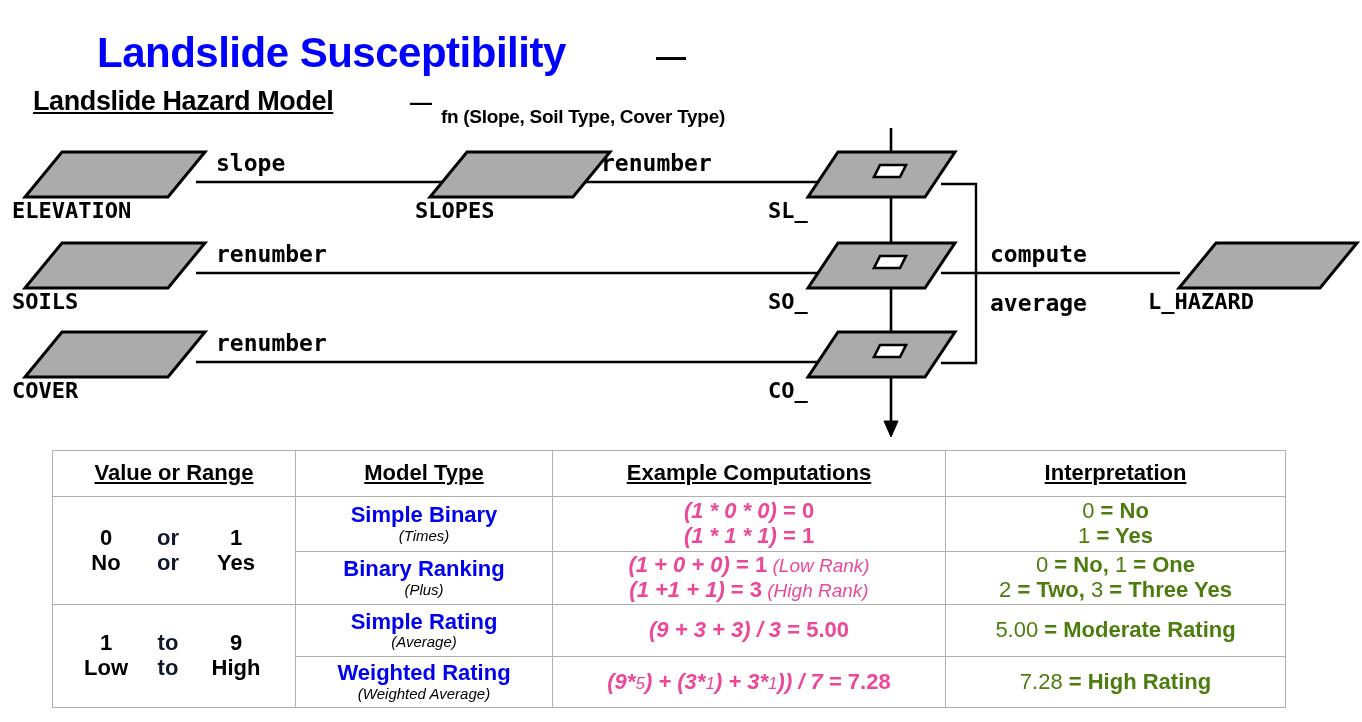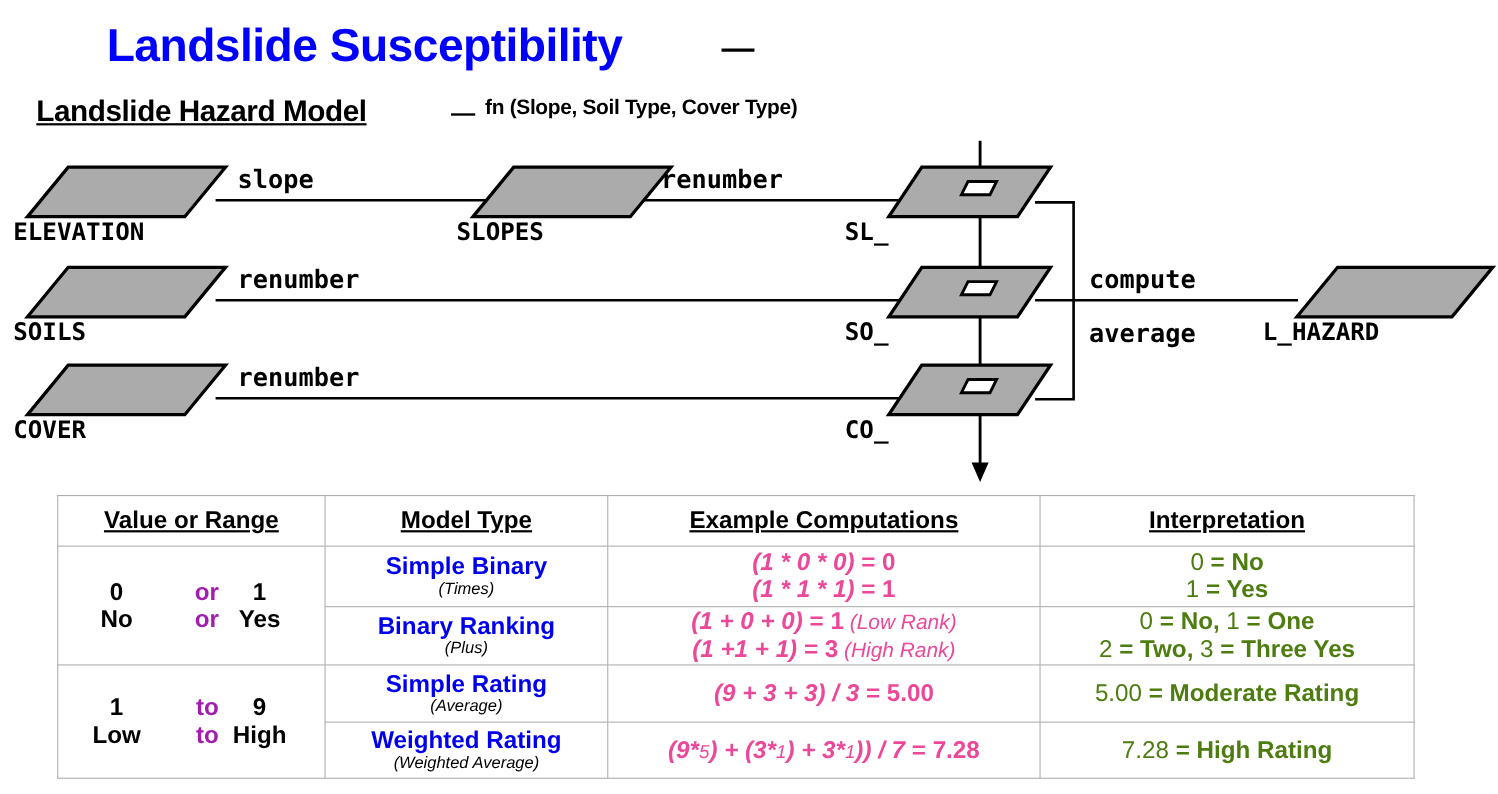--- a/index.html
+++ b/index.html
@@ -6,21 +6,21 @@
   body{
     width:1362px;height:722px;
     background:#ffffff;
     font-family:"Liberation Sans", sans-serif;
     overflow:hidden;
     position:relative;
   }
   #stage{position:relative;width:1362px;height:722px;}
 
   
-  .title-row{position:absolute;left:0;top:8px;width:1116px;height:60px;}
+  .title-row{position:absolute;left:0;top:20px;width:1116px;height:60px;}
   .title-main{
     position:absolute;left:97px;top:9px;
     font-size:42px;font-weight:bold;color:#0000ff;
     letter-spacing:-0.5px;white-space:nowrap;
   }
   .title-dash{
     position:absolute;left:656px;top:20px;
     font-size:30px;font-weight:bold;color:#000000;
   }
   .title-sub{
@@ -33,21 +33,21 @@
   .sub-main{
     position:absolute;left:33px;top:0px;
     font-size:27px;font-weight:bold;color:#000000;
     text-decoration:underline;white-space:nowrap;letter-spacing:-0.4px;
   }
   .sub-dash{
     position:absolute;left:410px;top:4px;
     font-size:22px;font-weight:bold;color:#000000;
   }
   .sub-fn{
-    position:absolute;left:441px;top:2px;
+    position:absolute;left:441px;top:20px;
     font-size:19px;font-weight:bold;color:#000000;white-space:nowrap;
     letter-spacing:-0.3px;
   }
 
   
   #diagram{position:absolute;left:0;top:125px;width:1362px;height:320px;}
   #diagram svg{display:block;}
 
   .flow-label{
     font-family:"DejaVu Sans Mono", monospace;
@@ -84,21 +84,21 @@
   .th-txt{
     font-size:22px;font-weight:bold;color:#000000;
     text-decoration:underline;white-space:nowrap;
   }
 
   
   .vr{display:block;white-space:nowrap;font-size:22px;font-weight:bold;color:#000000;}
   .vr-grid{display:inline-block;text-align:center;}
   .vr-grid .line{display:block;}
   .vr-grid .c1{display:inline-block;width:62px;text-align:center;}
-  .vr-grid .c2{display:inline-block;width:62px;text-align:right;color:#a21caf;}
+  .vr-grid .c2{display:inline-block;width:62px;text-align:center;color:#0f172a;}
   .vr-grid .c3{display:inline-block;width:74px;text-align:center;}
 
   
   .mt-main{display:block;font-size:22px;font-weight:bold;color:#0000ee;white-space:nowrap;}
   .mt-sub{display:block;font-size:15px;font-style:italic;font-weight:normal;color:#000000;white-space:nowrap;}
 
   
   .calc{display:block;font-size:22px;font-style:italic;font-weight:bold;color:#ec4899;white-space:nowrap;}
   .calc .nrm{font-style:italic;font-weight:bold;}
   .calc .res{font-style:normal;font-weight:bold;}

